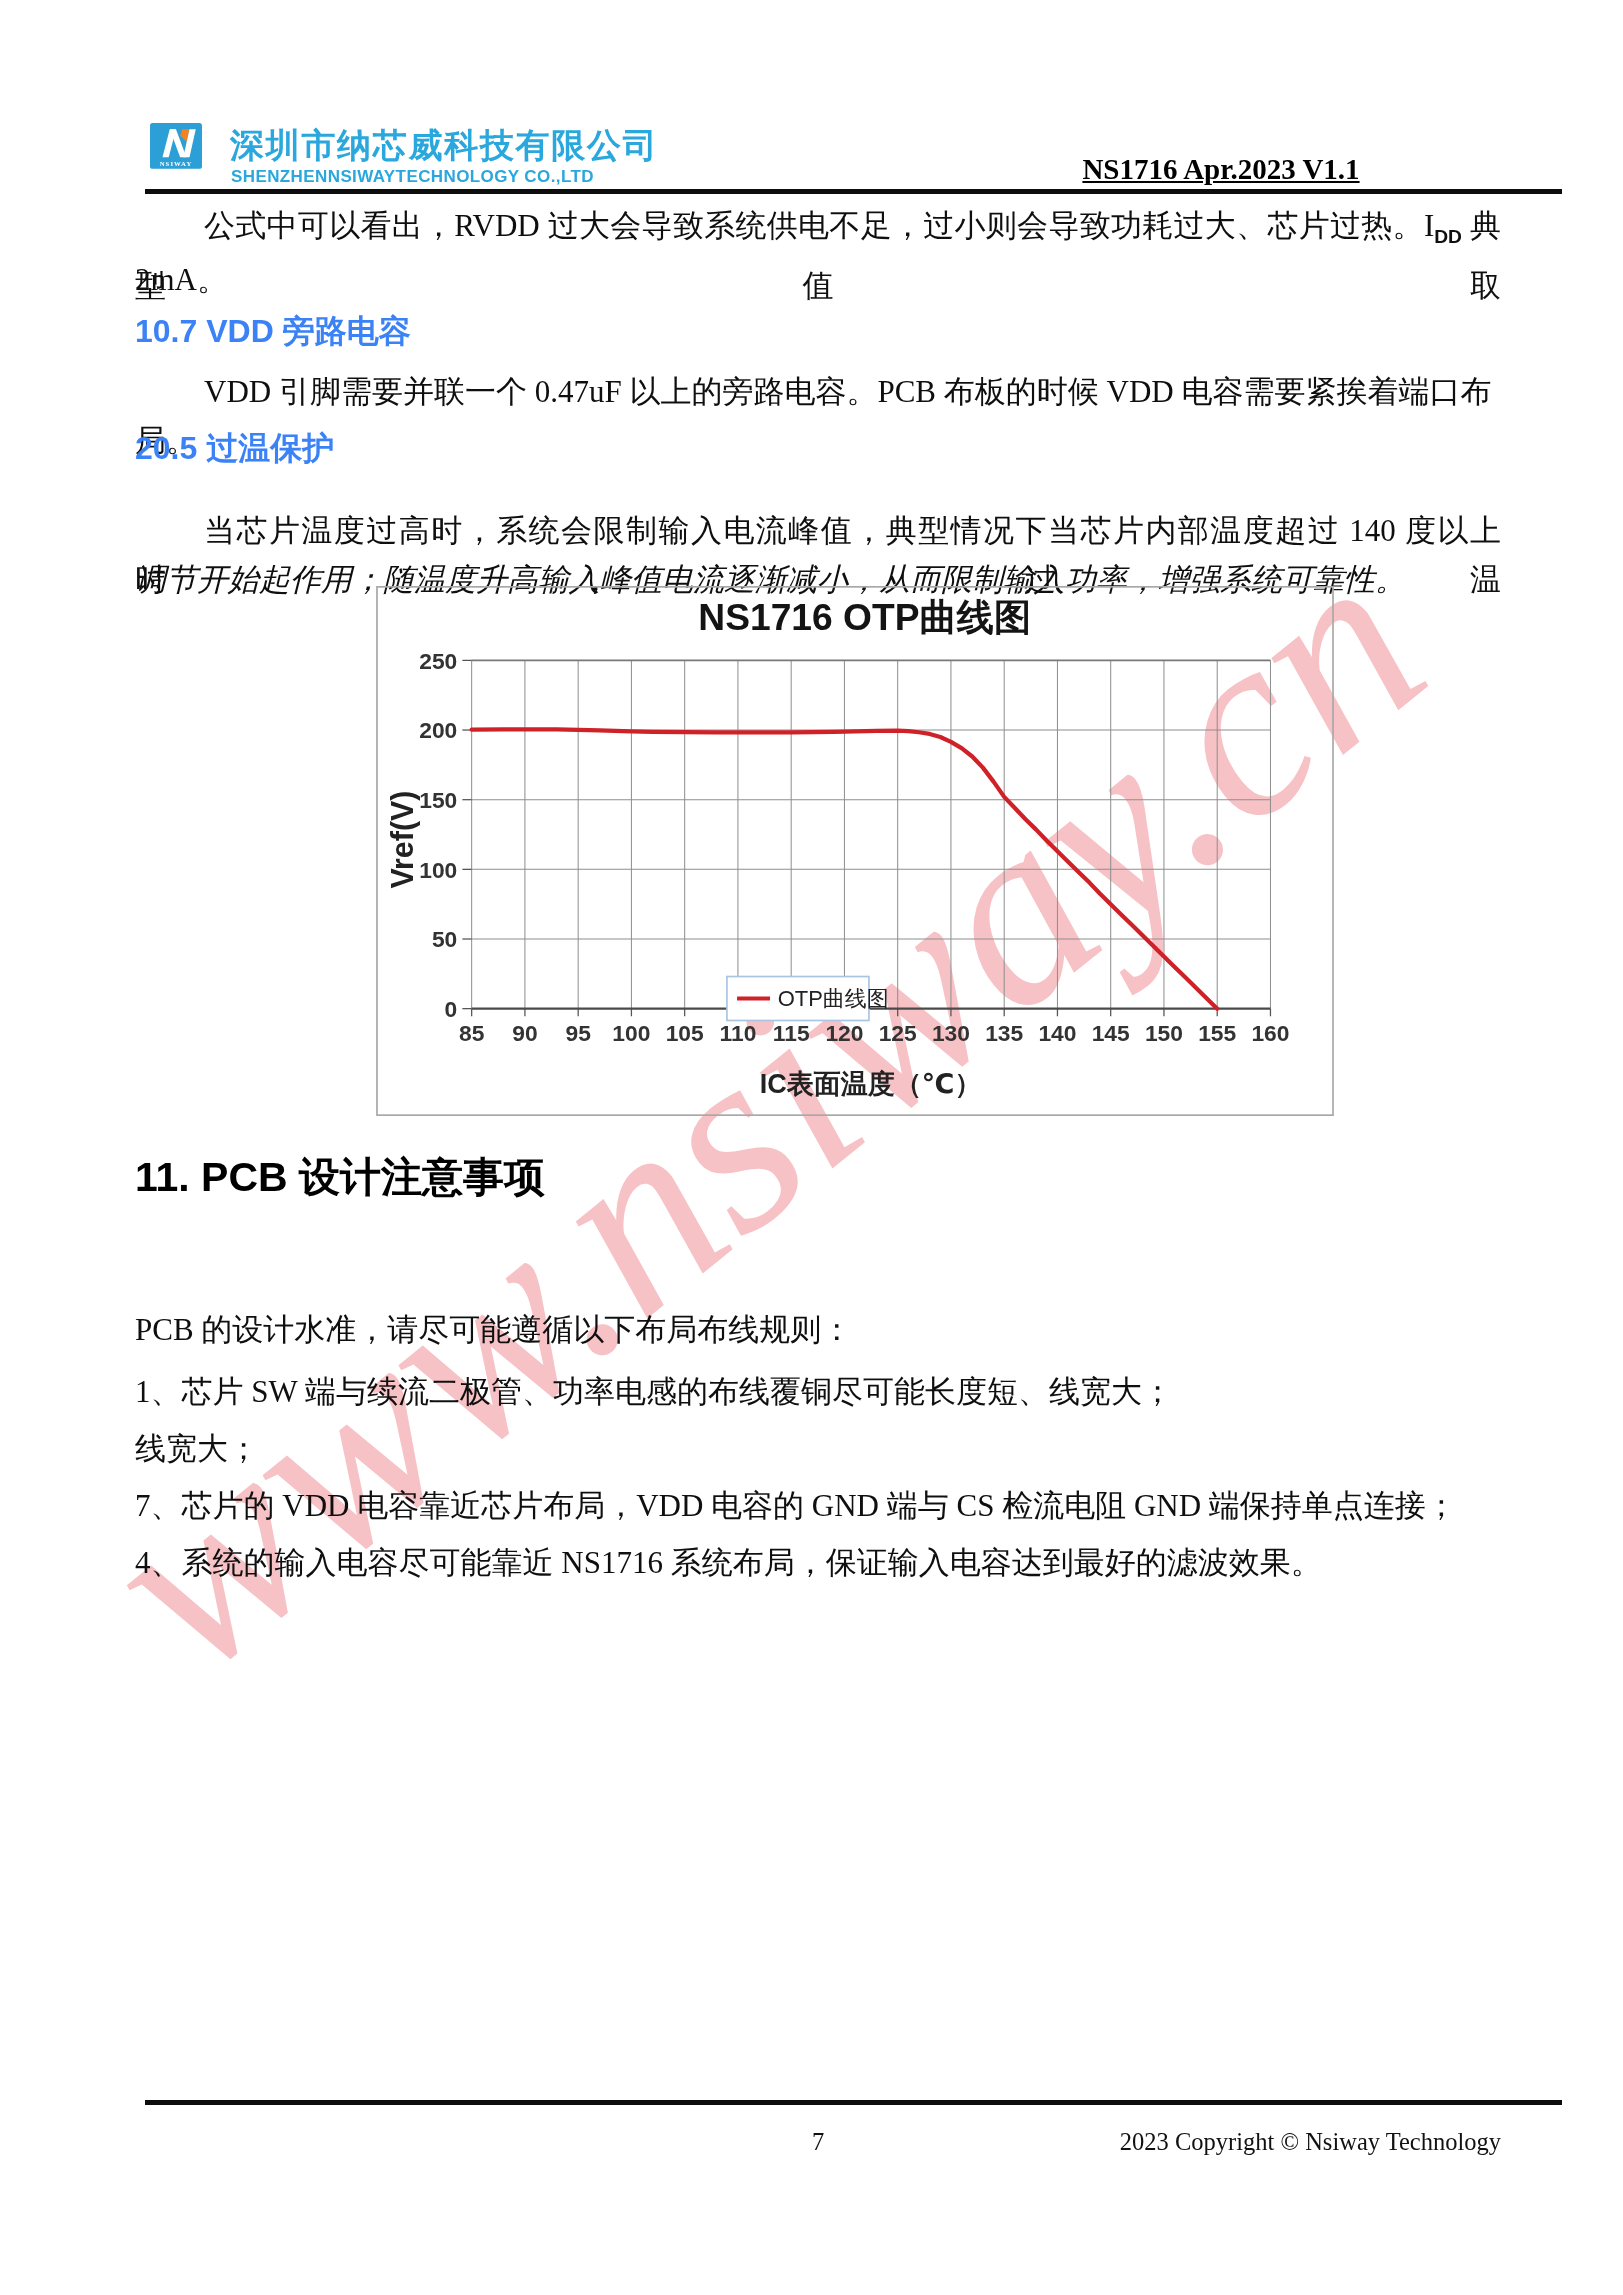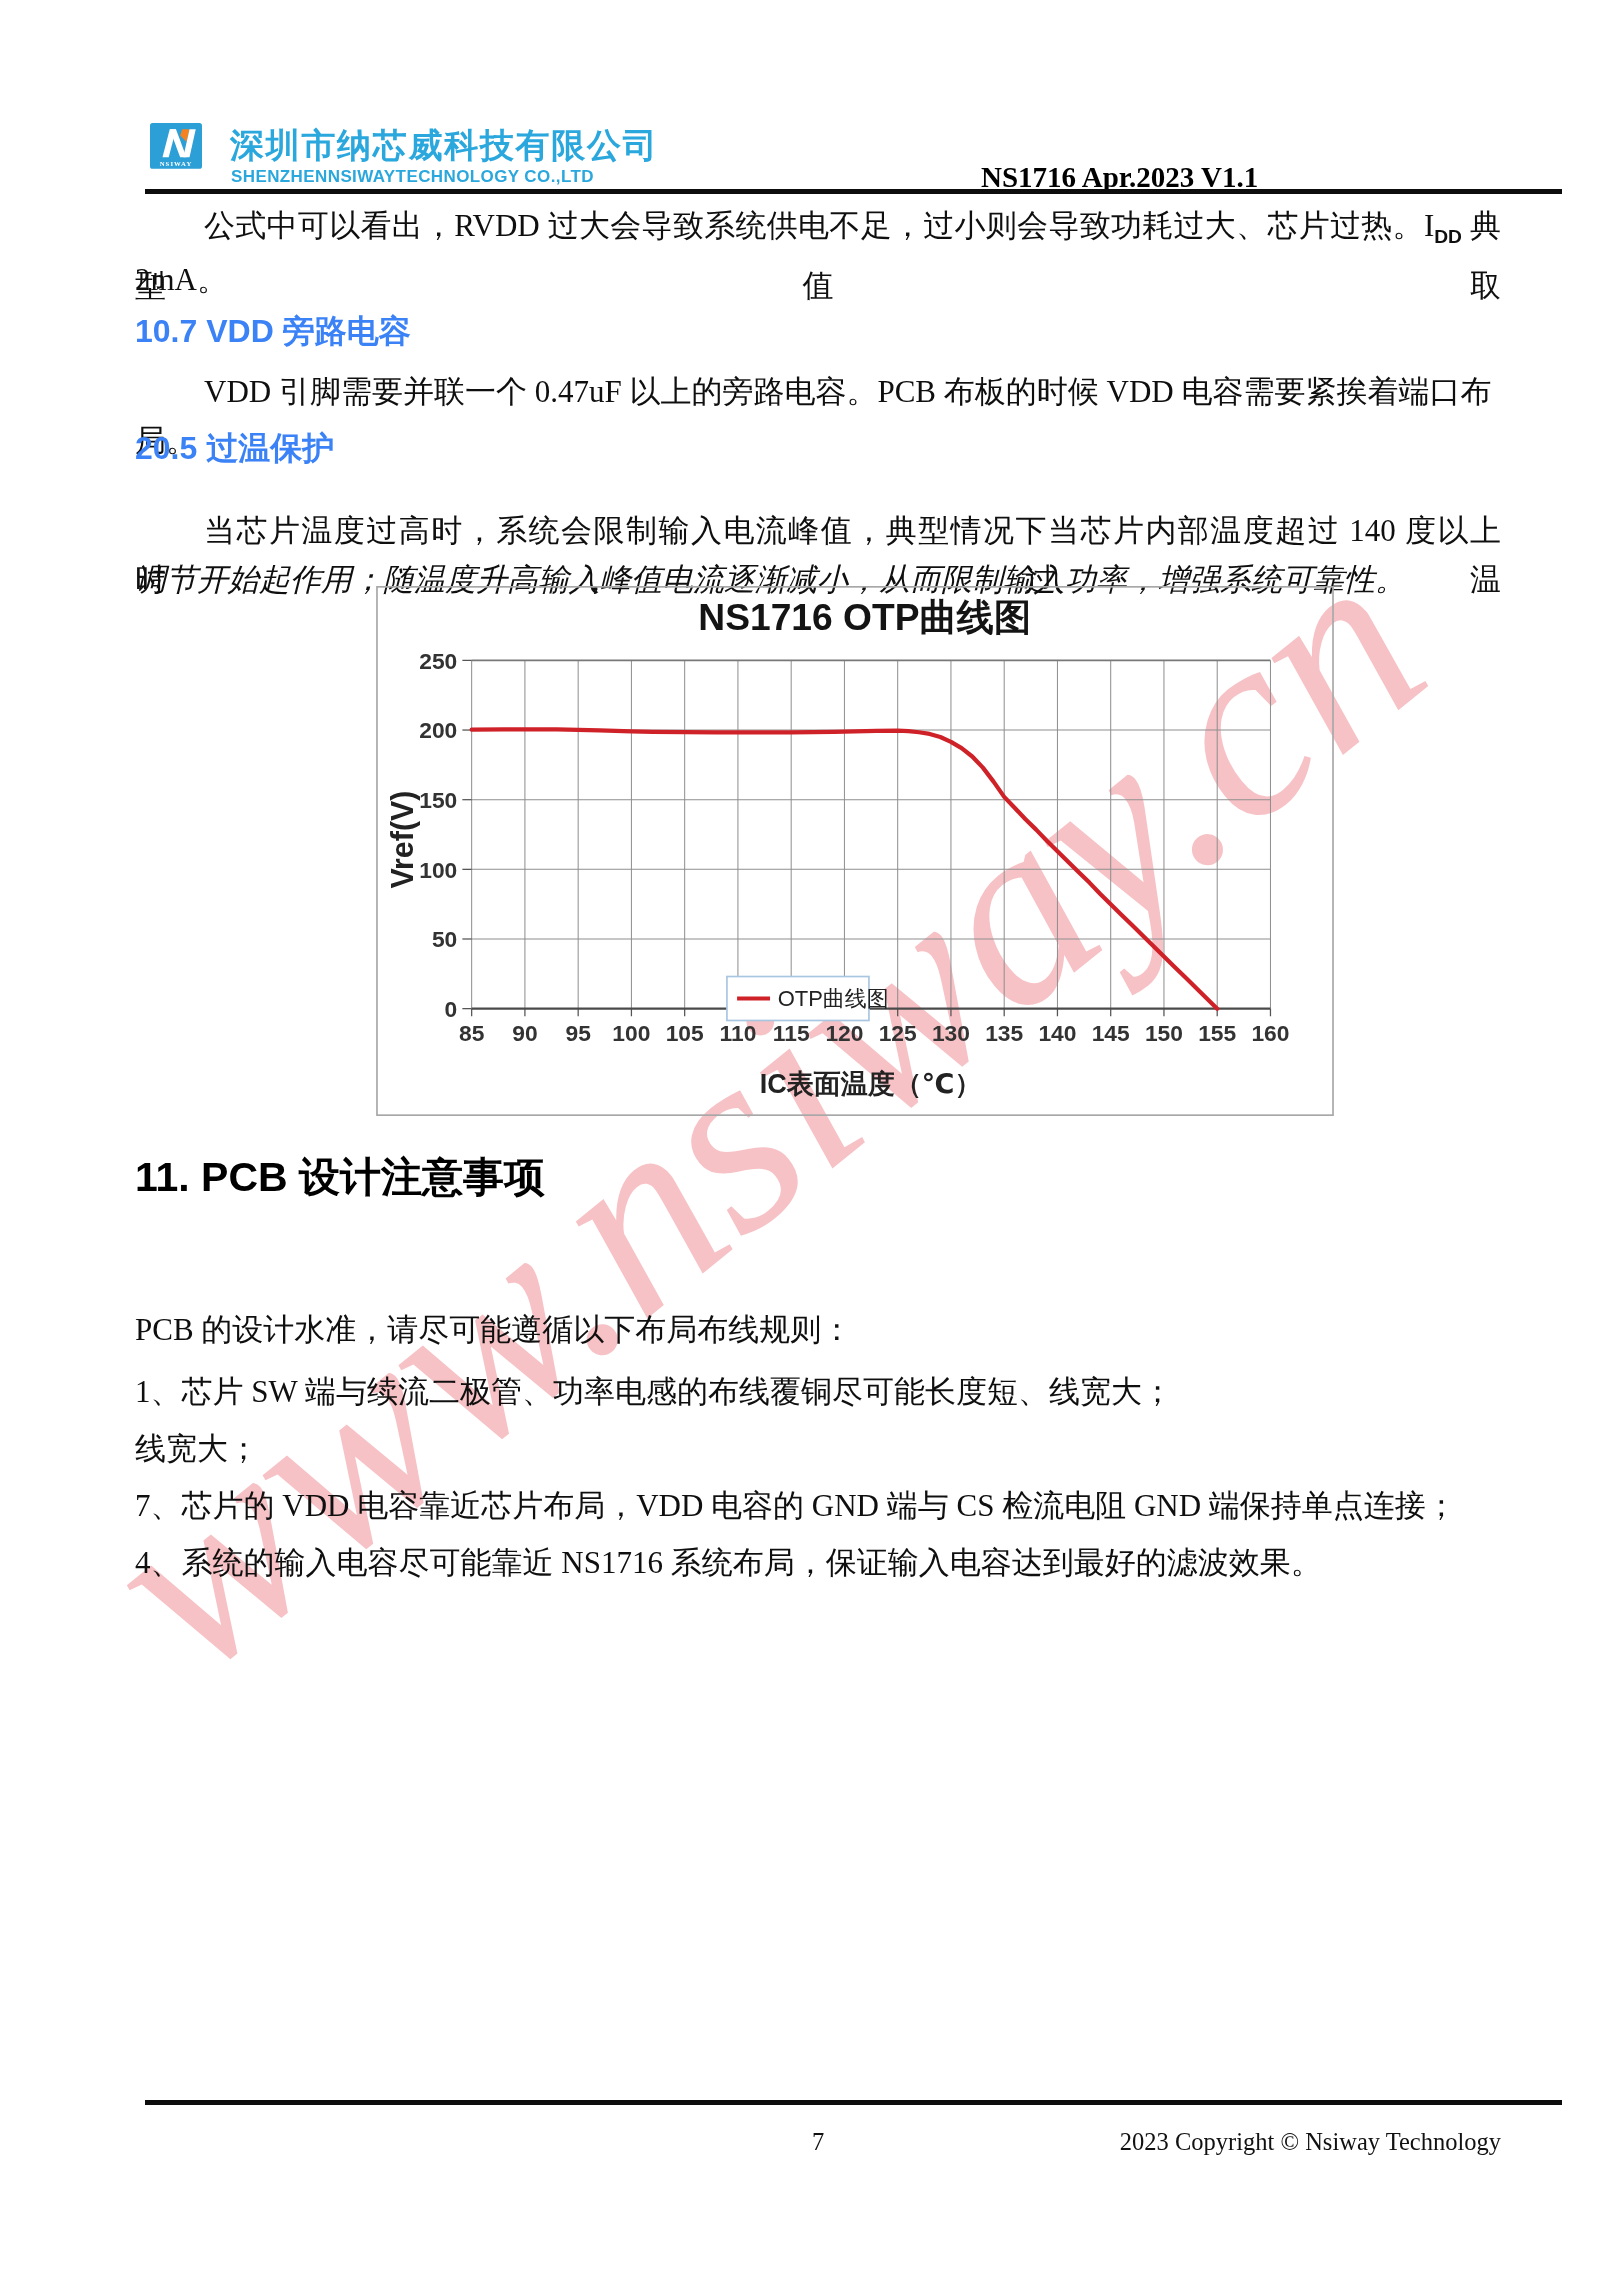--- a/index.html
+++ b/index.html
@@ -11,22 +11,22 @@
   .watermark{z-index:1;left:59px;top:1513px;transform:rotate(-39deg);transform-origin:0 0;
              font:italic 262px/1 "Liberation Serif","DejaVu Serif",serif;color:#f7c2c6;
              white-space:nowrap;pointer-events:none;}
 
   
   .logo{left:150px;top:123px;width:52px;height:63px;}
   .company-cn{left:230px;top:125px;font:bold 34px/1.2 "Liberation Sans","DejaVu Sans",sans-serif;
               color:#2aa7dd;letter-spacing:1.7px;}
   .company-en{left:231px;top:167px;font:bold 17px/1.2 "Liberation Sans","DejaVu Sans",sans-serif;
               color:#2aa7dd;letter-spacing:0.4px;}
-  .doc-version{left:981px;top:160px;width:480px;text-align:left;
-               font:bold 29px/1.2 "Liberation Serif","DejaVu Serif",serif;color:#000;}
+  .doc-version{left:981px;top:152px;width:480px;text-align:center;
+               font:bold 29px/1.2 "Liberation Serif","DejaVu Serif",serif;color:#000;text-decoration:underline;}
   .rule{left:145px;width:1417px;height:5px;background:#0d0d0d;}
   .rule-top{top:189px;}
   .rule-bottom{top:2100px;}
 
   
   .body-line{left:135px;width:1366px;font:31px/49px "Liberation Serif","DejaVu Serif",serif;color:#0f0f0f;}
   .indent{text-indent:69px;}
   .jfull{text-align:justify;text-align-last:justify;}
   .body-line sub{font-size:0.62em;font-weight:bold;font-family:"Liberation Sans",sans-serif;}
   .h-small{left:135px;font:bold 32px/1.25 "Liberation Sans","DejaVu Sans",sans-serif;color:#3b82f6;}

